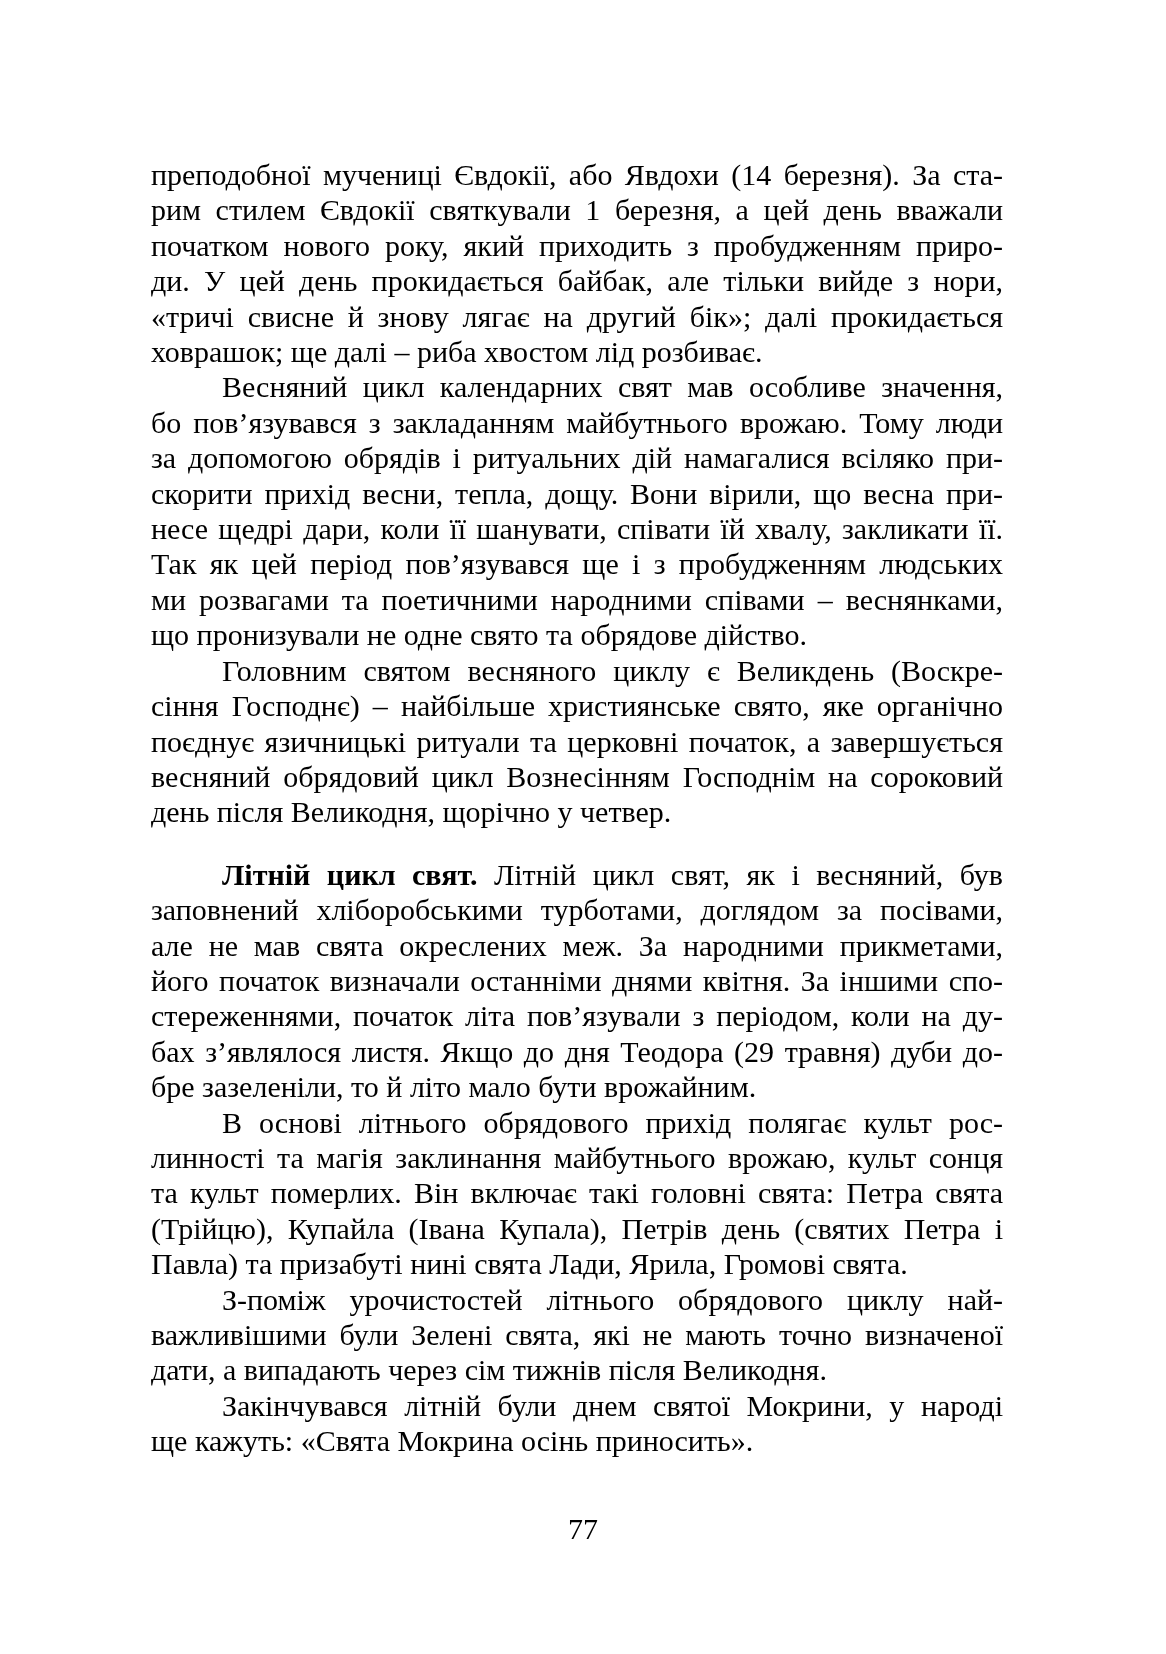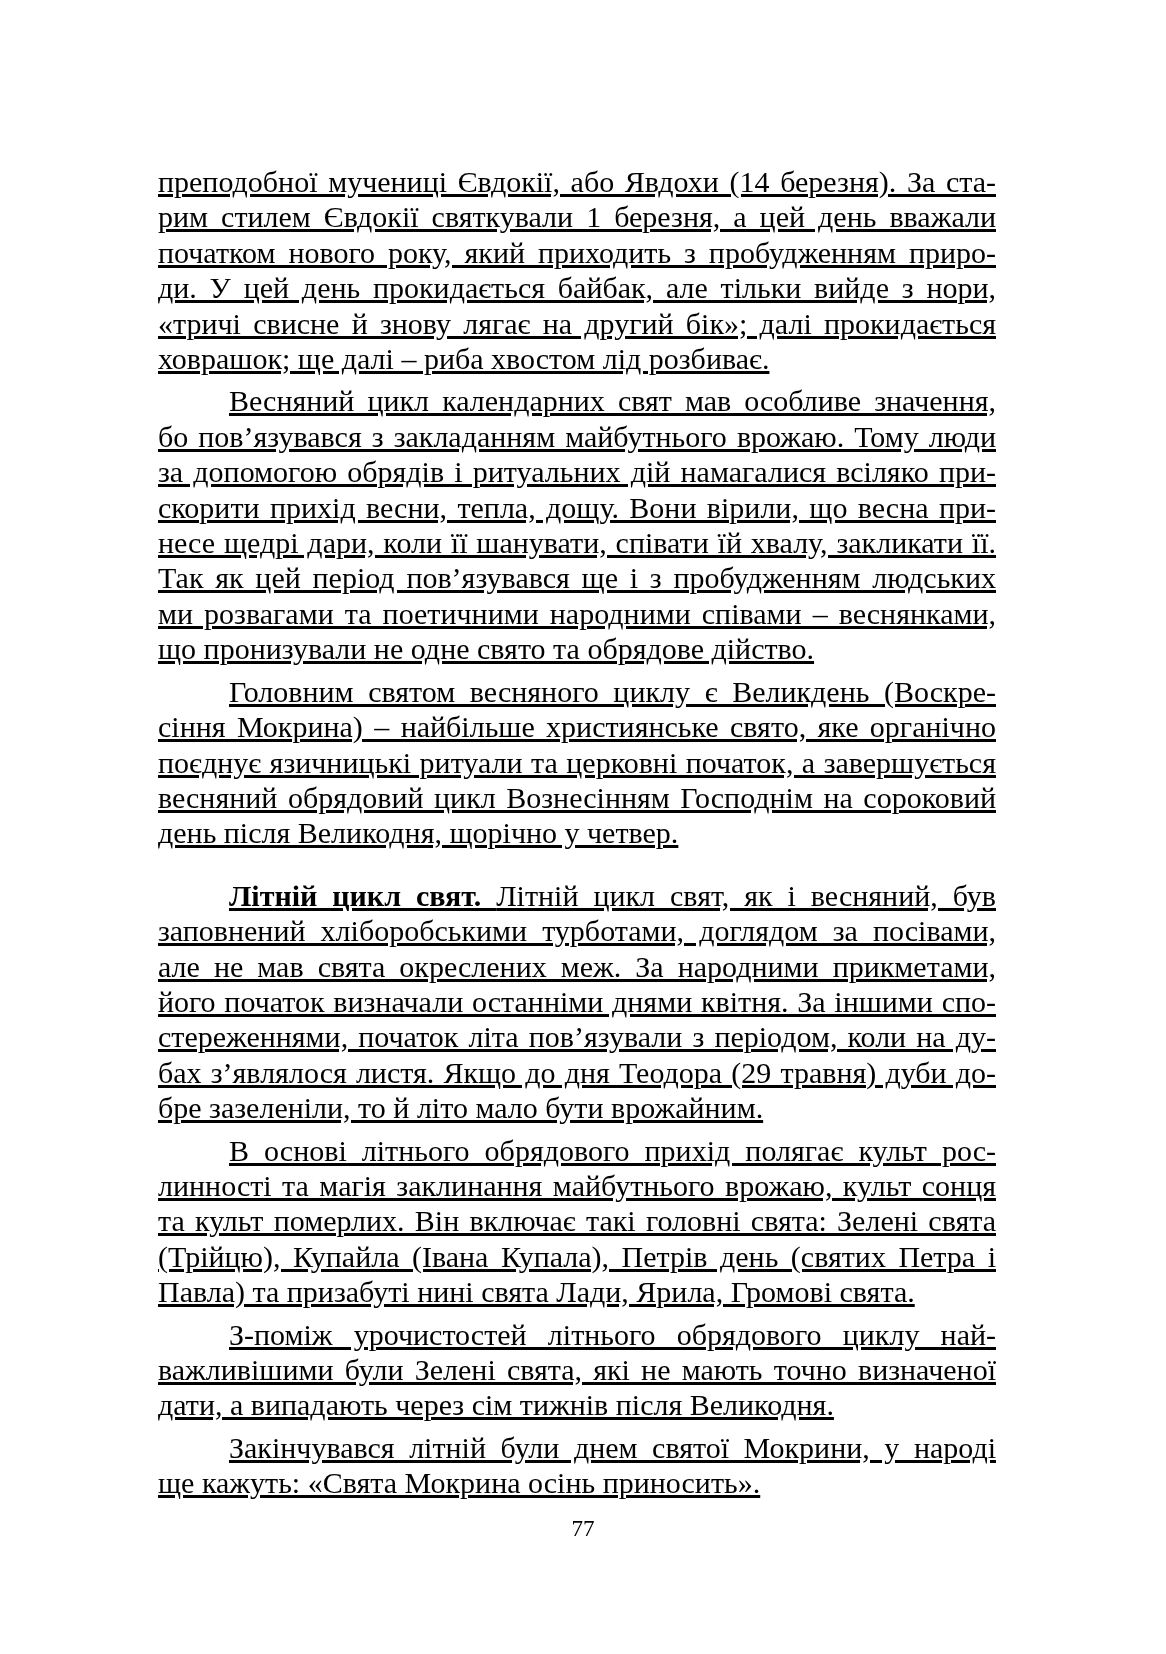--- a/index.html
+++ b/index.html
@@ -23,23 +23,22 @@
     height: 1654px;
     background: #ffffff;
   }
   .text-block {
     position: absolute;
     left: 151px;
     top: 157px;
     width: 852px;
   }
   .para {
-    margin: 7px;
+    margin: 0;
     padding: 0;
-    text-decoration: underline;
   }
   .para.space-before {
     margin-top: 27px;
   }
   .line {
     font-size: 30px;
     line-height: 35.4px;
     text-align: justify;
     text-align-last: justify;
     -moz-text-align-last: justify;
@@ -57,21 +56,21 @@
     font-weight: bold;
   }
   .footer {
     position: absolute;
     left: 0;
     top: 1511px;
     width: 1166px;
     text-align: center;
   }
   .page-number {
-    font-size: 23px;
+    font-size: 30px;
     line-height: 35.4px;
     color: #000000;
   }
 </style>
 </head>
 <body>
 
 <div class="page">
   <div class="text-block">
       <div class="para">
@@ -87,38 +86,38 @@
         <div class="line">бо пов’язувався з закладанням майбутнього врожаю. Тому люди</div>
         <div class="line">за допомогою обрядів і ритуальних дій намагалися всіляко при-</div>
         <div class="line">скорити прихід весни, тепла, дощу. Вони вірили, що весна при-</div>
         <div class="line">несе щедрі дари, коли її шанувати, співати їй хвалу, закликати її.</div>
         <div class="line">Так як цей період пов’язувався ще і з пробудженням людських</div>
         <div class="line">ми розвагами та поетичними народними співами – веснянками,</div>
         <div class="line last">що пронизували не одне свято та обрядове дійство.</div>
       </div>
       <div class="para">
         <div class="line indent">Головним святом весняного циклу є Великдень (Воскре-</div>
-        <div class="line">сіння Мокрина) – найбільше християнське свято, яке органічно</div>
+        <div class="line">сіння Господнє) – найбільше християнське свято, яке органічно</div>
         <div class="line">поєднує язичницькі ритуали та церковні початок, а завершується</div>
         <div class="line">весняний обрядовий цикл Вознесінням Господнім на сороковий</div>
         <div class="line last">день після Великодня, щорічно у четвер.</div>
       </div>
       <div class="para space-before">
         <div class="line indent"><span class="lead-bold">Літній цикл свят. </span>Літній цикл свят, як і весняний, був</div>
         <div class="line">заповнений хліборобськими турботами, доглядом за посівами,</div>
         <div class="line">але не мав свята окреслених меж. За народними прикметами,</div>
         <div class="line">його початок визначали останніми днями квітня. За іншими спо-</div>
         <div class="line">стереженнями, початок літа пов’язували з періодом, коли на ду-</div>
         <div class="line">бах з’являлося листя. Якщо до дня Теодора (29 травня) дуби до-</div>
         <div class="line last">бре зазеленіли, то й літо мало бути врожайним.</div>
       </div>
       <div class="para">
         <div class="line indent">В основі літнього обрядового прихід полягає культ рос-</div>
         <div class="line">линності та магія заклинання майбутнього врожаю, культ сонця</div>
-        <div class="line">та культ померлих. Він включає такі головні свята: Зелені свята</div>
+        <div class="line">та культ померлих. Він включає такі головні свята: Петра свята</div>
         <div class="line">(Трійцю), Купайла (Івана Купала), Петрів день (святих Петра і</div>
         <div class="line last">Павла) та призабуті нині свята Лади, Ярила, Громові свята.</div>
       </div>
       <div class="para">
         <div class="line indent">З-поміж урочистостей літнього обрядового циклу най-</div>
         <div class="line">важливішими були Зелені свята, які не мають точно визначеної</div>
         <div class="line last">дати, а випадають через сім тижнів після Великодня.</div>
       </div>
       <div class="para">
         <div class="line indent">Закінчувався літній були днем святої Мокрини, у народі</div>

